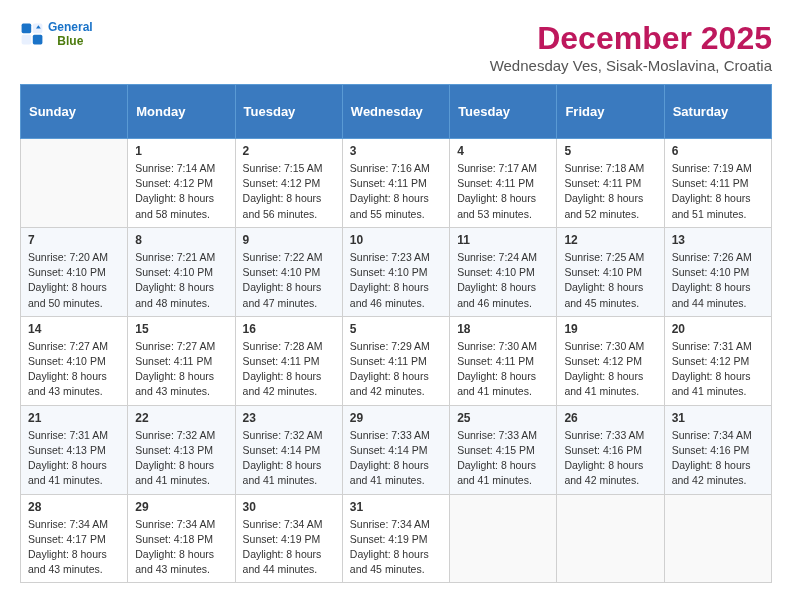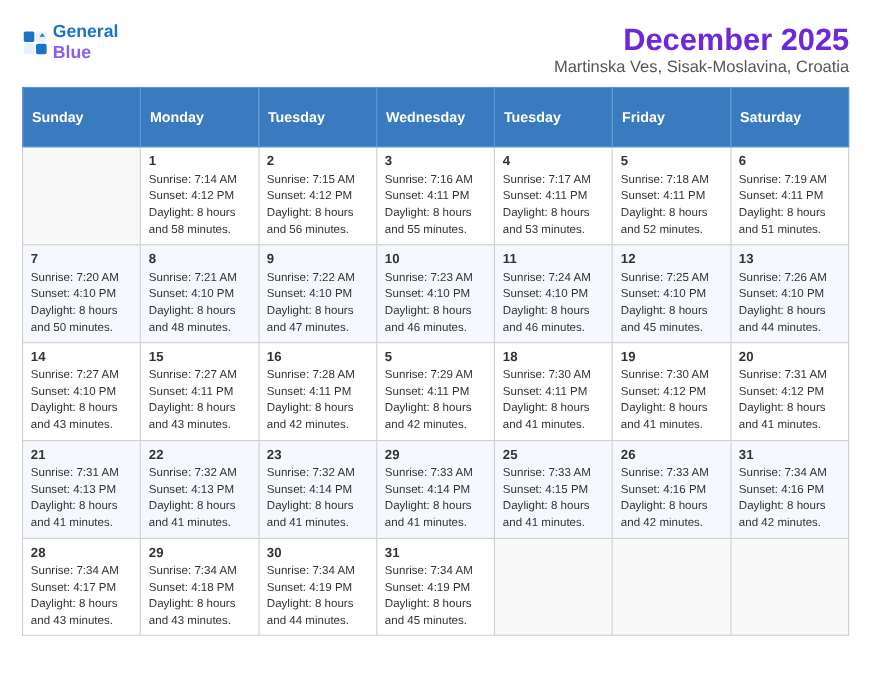--- a/index.html
+++ b/index.html
@@ -15,39 +15,40 @@
       justify-content: space-between;
       align-items: flex-start;
       margin-bottom: 10px;
     }
     .logo {
       display: flex;
       align-items: center;
       gap: 4px;
     }
     .logo-text {
-      font-size: 16px;
+      font-size: 12px;
       line-height: 1.2;
       color: #333;
+      text-align: center;
     }
     .logo-text span {
       color: #1a73c8;
       font-weight: bold;
     }
     .logo-icon {
       width: 24px;
       height: 24px;
     }
     .title-block {
       text-align: right;
     }
     .month-year {
-      font-size: 28px;
+      font-size: 32px;
       font-weight: bold;
-      color: #6d28d9;
+      color: #be185d;
     }
     .location {
       font-size: 15px;
       color: #555;
     }
     table {
       width: 100%;
       border-collapse: collapse;
       table-layout: fixed;
     }
@@ -94,26 +95,26 @@
     <svg class="logo-icon" viewBox="0 0 30 30">
       <rect x="2" y="2" width="12" height="12" rx="2" fill="#1a73c8"></rect>
       <rect x="16" y="2" width="12" height="12" rx="2" fill="#e8f0fe"></rect>
       <rect x="2" y="16" width="12" height="12" rx="2" fill="#e8f0fe"></rect>
       <rect x="16" y="16" width="12" height="12" rx="2" fill="#1a73c8"></rect>
 
       <polygon points="20,8 26,8 23,4" fill="#1a73c8"></polygon>
     </svg>
     <div class="logo-text">
       <div><span>General</span></div>
-      <div><span style="color:#8b5cf6;">Blue</span></div>
+      <div><span style="color:#4d7c0f;">Blue</span></div>
     </div>
   </div>
   <div class="title-block">
     <div class="month-year">December 2025</div>
-    <div class="location">Martinska Ves, Sisak-Moslavina, Croatia</div>
+    <div class="location">Wednesday Ves, Sisak-Moslavina, Croatia</div>
   </div>
 </div>
 
 <table>
   <thead>
     <tr>
     <th>Sunday</th>
         <th>Monday</th>
         <th>Tuesday</th>
         <th>Wednesday</th>

